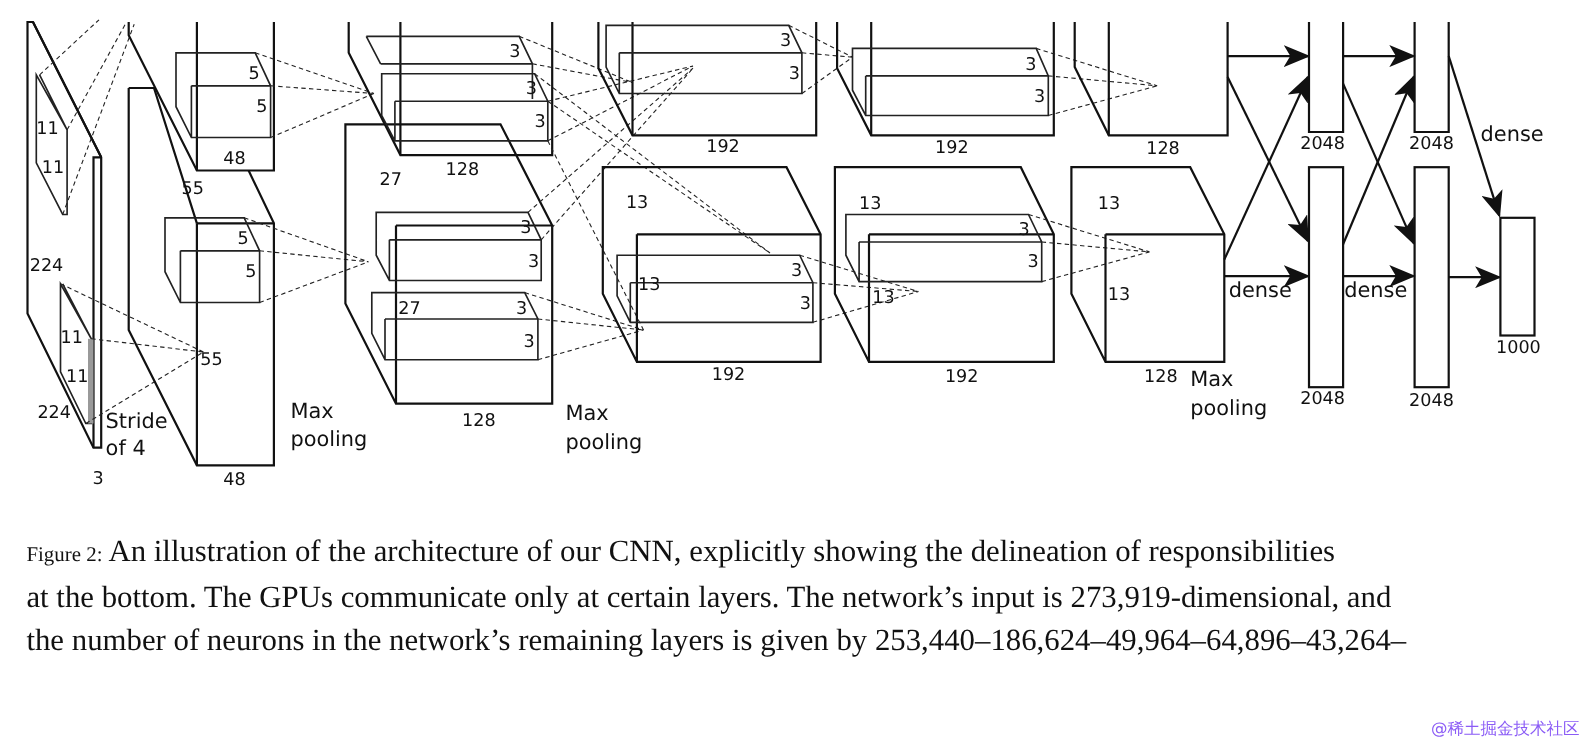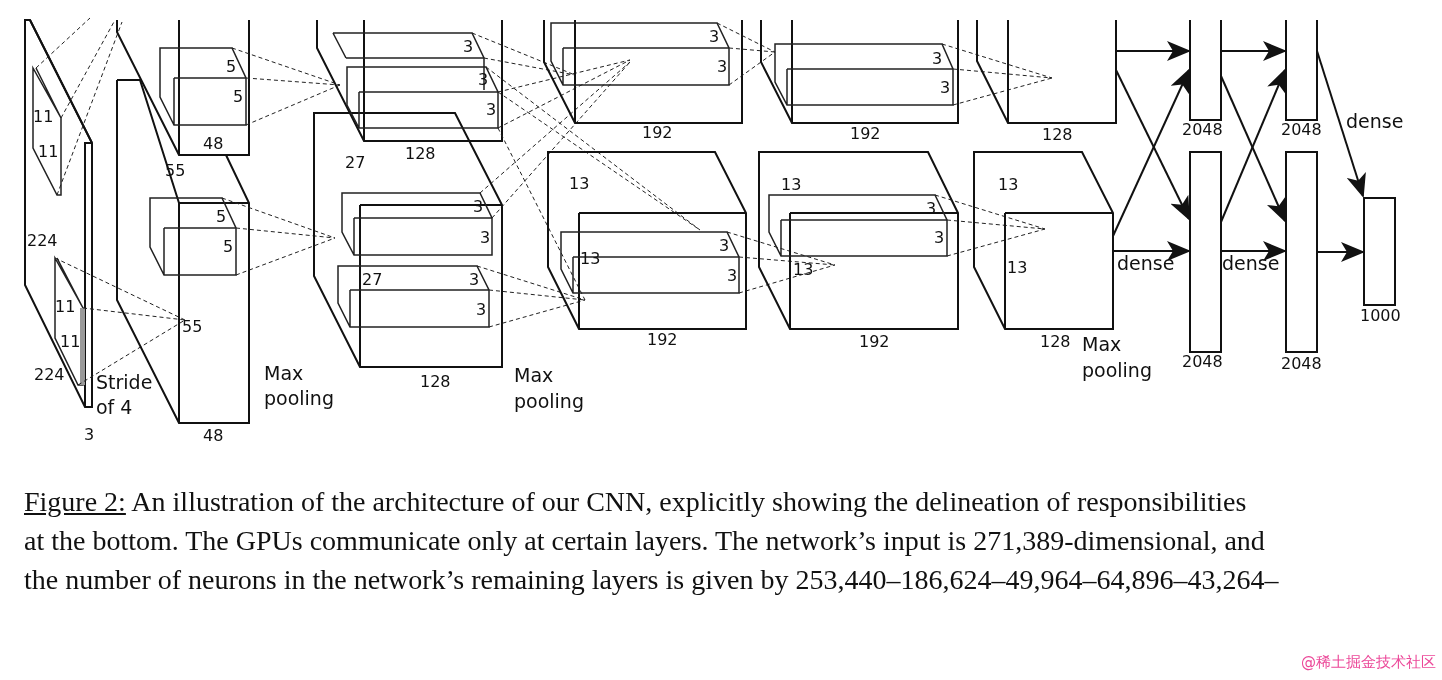--- a/index.html
+++ b/index.html
@@ -8,23 +8,23 @@
   #diagram text { font-family:"DejaVu Sans", sans-serif; fill:#111; }
   .s { stroke:#111; stroke-width:2; fill:none; }
   .t { stroke:#222; stroke-width:1.5; fill:none; }
   .d { stroke:#222; stroke-width:1; stroke-dasharray:4 3; fill:none; }
   .lbl { font-size:16px; }
   .big { font-size:19px; }
   #caption { position:absolute; left:24px; top:482px; width:1390px;
     font-family:"Liberation Serif", serif; font-size:28px; line-height:39px; color:#111;
     text-align:justify; }
   #caption .line { display:block; white-space:nowrap; }
-  #caption .fig { font-size:28px;text-decoration:underline; }
+  #caption .fig { font-size:19px; }
   #watermark { position:absolute; right:6px; bottom:8px; font-family:"DejaVu Sans", sans-serif;
-    font-size:15px; color:#ec4899; }
+    font-size:15px; color:#8b5cf6; }
 </style>
 </head>
 <body>
 
 <svg id="diagram" viewBox="0 0 1442 460" width="1442" height="460">
   <defs>
     <marker id="ah" markerWidth="12" markerHeight="10" refX="11" refY="5" orient="auto">
       <path d="M0,0 L12,5 L0,10 L3,5 Z" fill="#111"></path>
     </marker>
   </defs>
@@ -168,17 +168,17 @@
     <line class="s" x1="1221" y1="76" x2="1285" y2="221" marker-end="url(#ah)"></line>
     <line class="s" x1="1221" y1="222" x2="1285" y2="70" marker-end="url(#ah)"></line>
     <line class="s" x1="1221" y1="251" x2="1285" y2="251" marker-end="url(#ah)"></line>
     <line class="s" x1="1317" y1="51" x2="1363" y2="196" marker-end="url(#ah)"></line>
     <line class="s" x1="1317" y1="252" x2="1363" y2="252" marker-end="url(#ah)"></line>
   </g>
 </svg>
 
 <div id="caption">
   <span class="line"><span class="fig">Figure 2:</span><span> An illustration of the architecture of our CNN, explicitly showing the delineation of responsibilities</span></span>
-  <span class="line">at the bottom. The GPUs communicate only at certain layers. The network’s input is 271,389-dimensional, and</span>
+  <span class="line">at the bottom. The GPUs communicate only at certain layers. The network’s input is 273,919-dimensional, and</span>
   <span class="line">the number of neurons in the network’s remaining layers is given by 253,440–186,624–49,964–64,896–43,264–</span>
 </div>
 
 <div id="watermark">@稀土掘金技术社区</div>
 
 </body></html>

